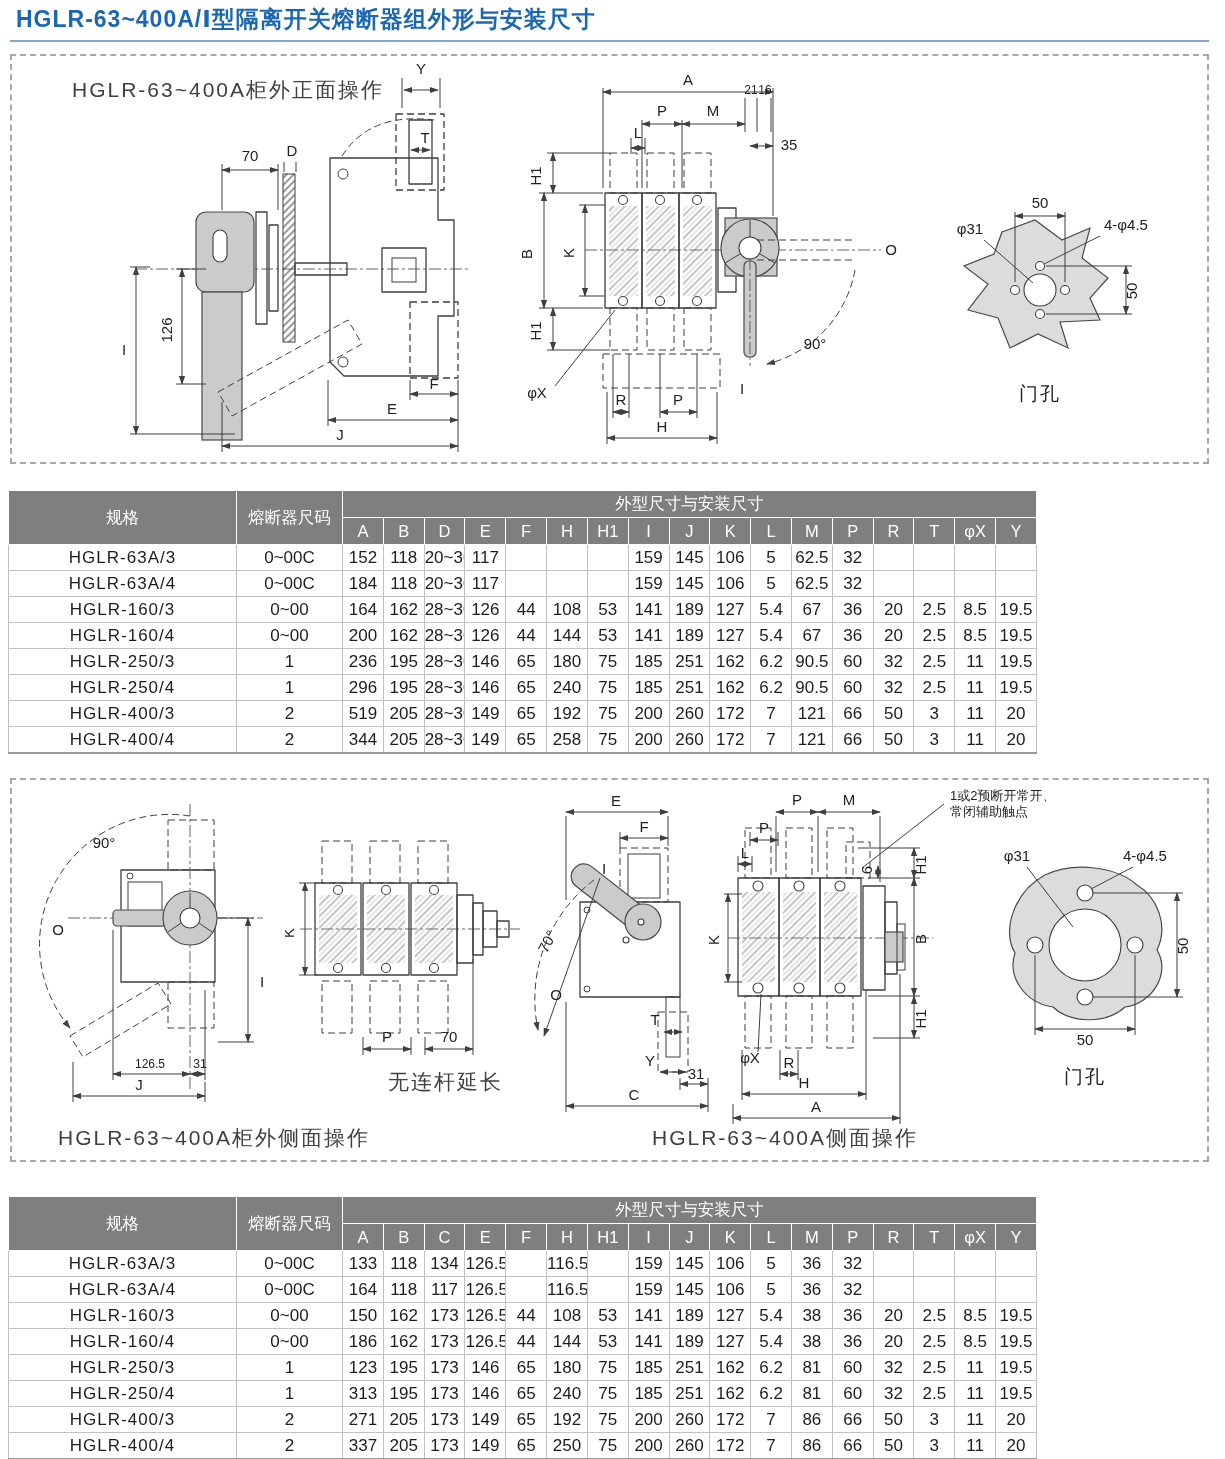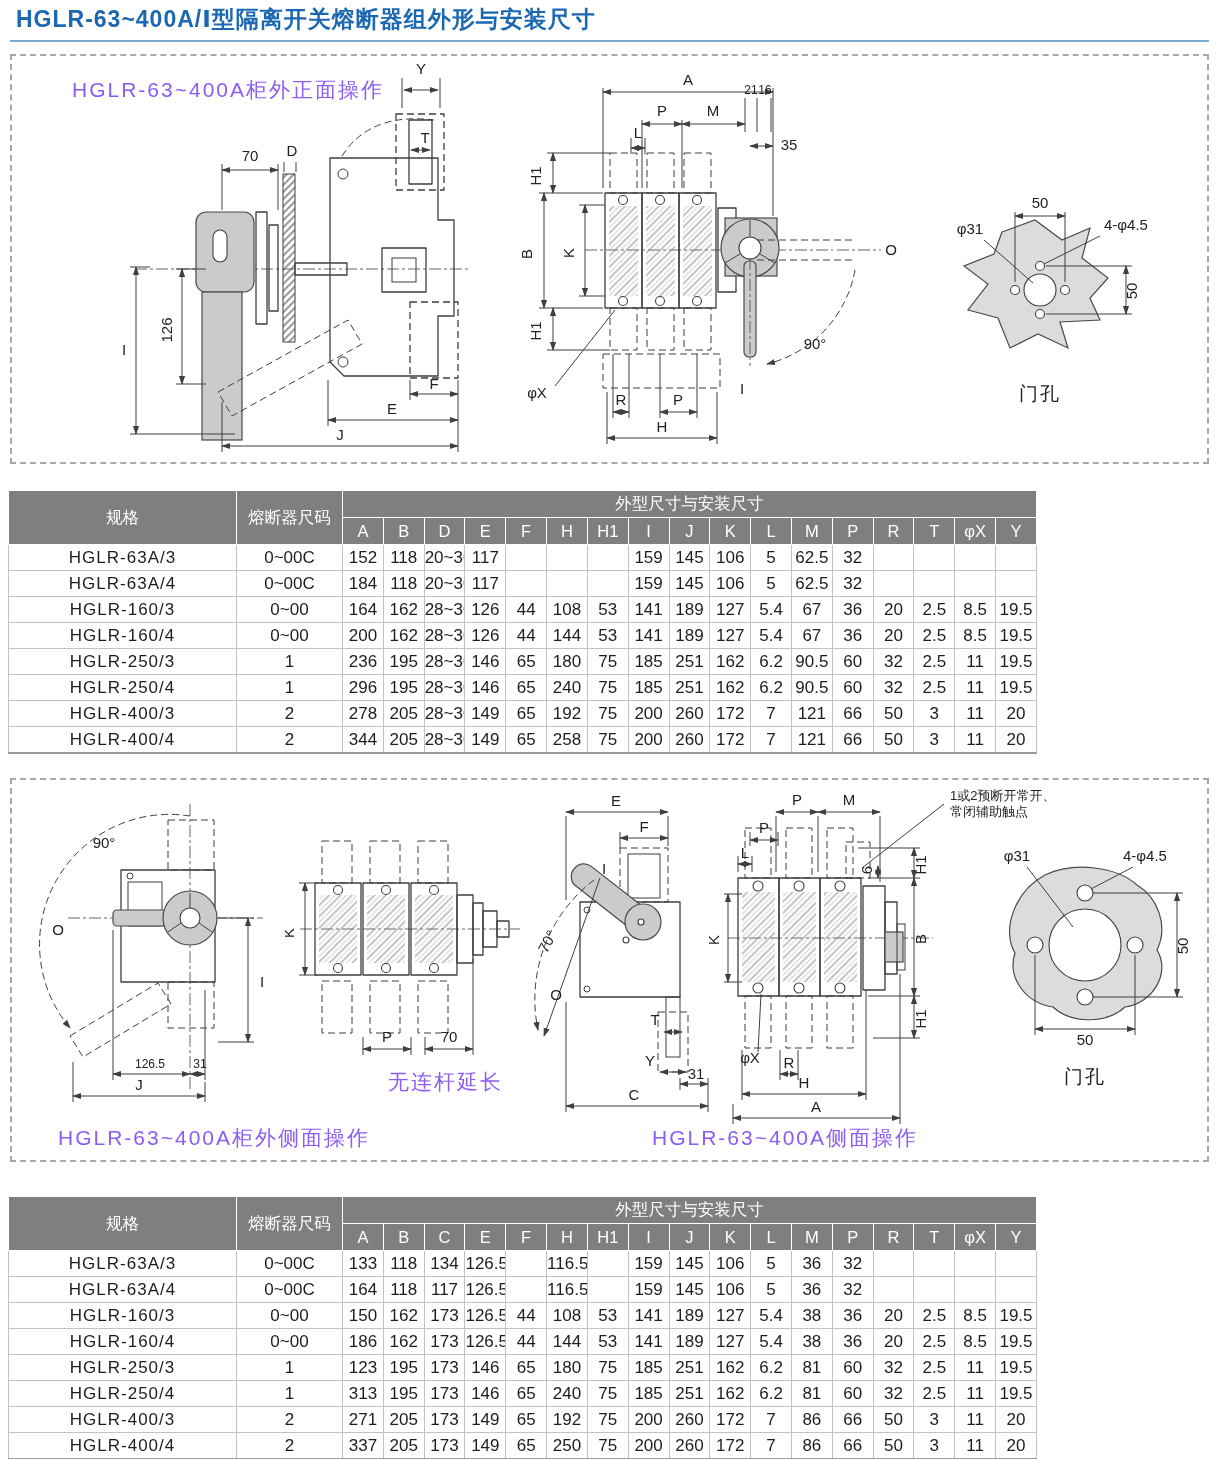--- a/index.html
+++ b/index.html
@@ -4,21 +4,21 @@
 <style>
   html,body{margin:0;padding:0;background:#fff;}
   #canvas{position:relative;width:1225px;height:1459px;background:#fff;overflow:hidden;
           font-family:"Liberation Sans","DejaVu Sans",sans-serif;}
   .abs{position:absolute;}
   #page-title{left:16px;top:4px;font-size:23px;font-weight:bold;color:#1b67b1;letter-spacing:1px;text-align:right;}
   #title-rule{left:10px;top:40px;width:1199px;height:2px;background:#7fa8d2;}
   .dash-box{border:2px dashed #a8a8a8;background:#fff;}
   #box1{left:10px;top:54px;width:1195px;height:406px;}
   #box2{left:10px;top:778px;width:1195px;height:380px;}
-  .drawing-caption{font-size:21px;color:#8b5cf6;letter-spacing:2px;white-space:nowrap;}
+  .drawing-caption{font-size:21px;color:#404040;letter-spacing:2px;white-space:nowrap;}
   #caption1{left:72px;top:76px;}
   #caption2-left{left:58px;top:1124px;}
   #caption2-mid{left:388px;top:1068px;}
   #caption2-right{left:652px;top:1124px;}
   #callout{left:950px;top:788px;width:240px;font-size:13px;color:#222;line-height:1.25;}
   
   table.dims{border-collapse:collapse;table-layout:fixed;width:1029px;font-size:17px;color:#1d1d1d;}
   table.dims th{background:#7f7f7f;color:#fff;font-weight:normal;border:1px solid #fff;
                 height:26px;font-size:16.5px;padding:0;}
   table.dims td{border:1px solid #c2c2c2;text-align:center;height:25px;padding:0;
@@ -406,21 +406,21 @@
           <td>60</td>
           <td>32</td>
           <td>2.5</td>
           <td>11</td>
           <td>19.5</td>
         </tr>
 
         <tr>
           <td class="spec">HGLR-400/3</td>
           <td>2</td>
-          <td>278</td>
+          <td>519</td>
           <td>205</td>
           <td>28~30</td>
           <td>149</td>
           <td>65</td>
           <td>192</td>
           <td>75</td>
           <td>200</td>
           <td>260</td>
           <td>172</td>
           <td>7</td>

